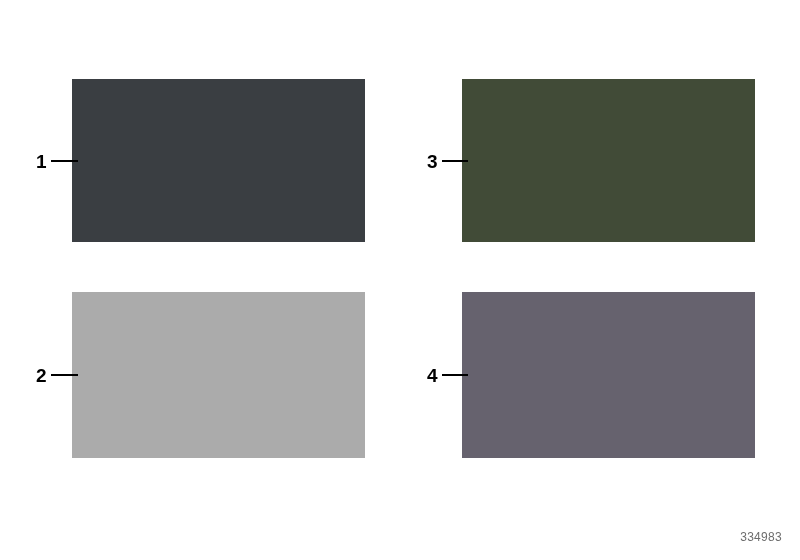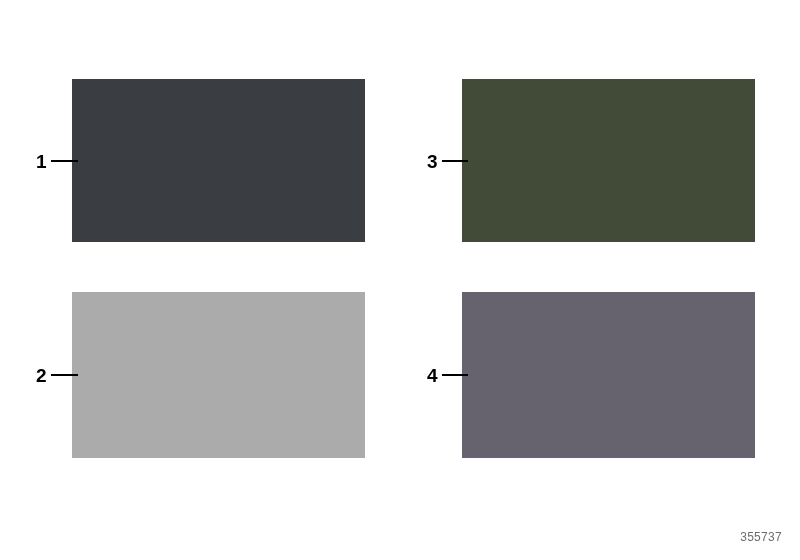--- a/index.html
+++ b/index.html
@@ -93,15 +93,15 @@
   <div class="callout callout-3">
     <span class="callout-num">3</span>
     <span class="leader"></span>
   </div>
 
   <div class="callout callout-4">
     <span class="callout-num">4</span>
     <span class="leader"></span>
   </div>
 
-  <div class="figure-id">355737</div>
+  <div class="figure-id">334983</div>
 
 </div>
 
 </body></html>

